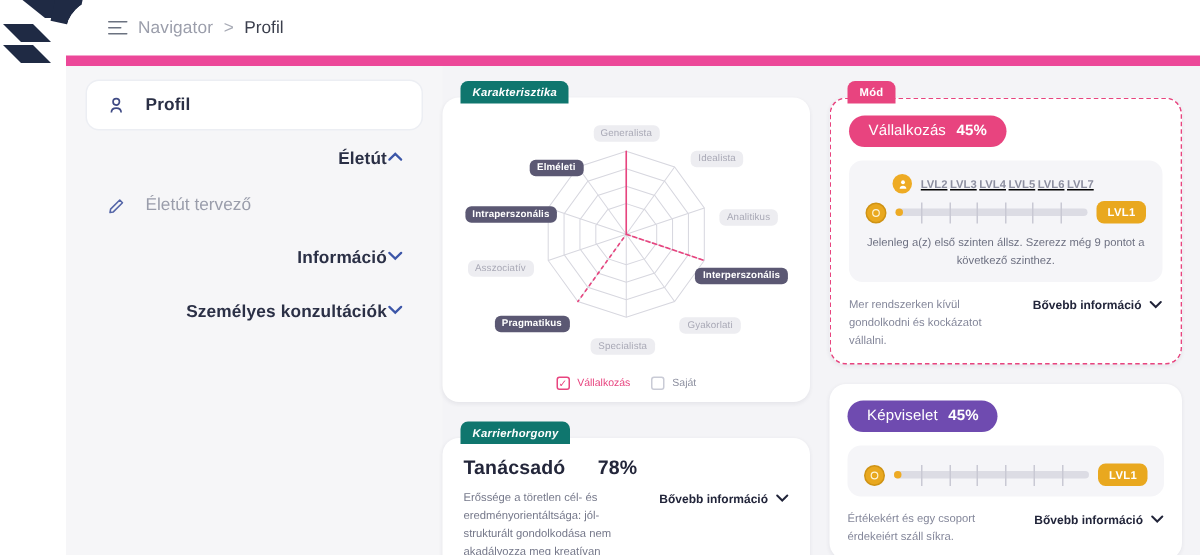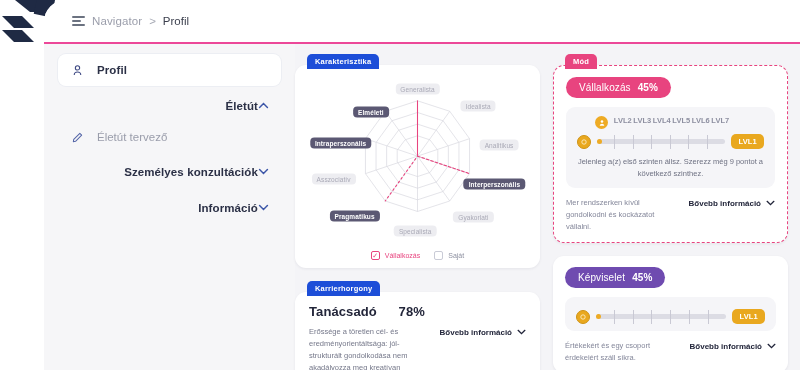--- a/index.html
+++ b/index.html
@@ -26,21 +26,21 @@
     background:#ffffff;
     border-top-left-radius:22px;
     overflow:hidden;
   }
 
   
   .breadcrumb-bar {
     height:44px; display:flex; align-items:center; gap:7px;
     padding-left:28px;
     background:#ffffff;
-    border-bottom:2px solid #ec4899;
+    border-bottom:7px solid #ec4899;
   }
   .bc-menu-icon { display:flex; flex-direction:column; gap:2.5px; width:13px; cursor:pointer;}
   .bc-menu-icon i { display:block; height:1.6px; background:#6b7280; border-radius:1px; }
   .bc-menu-icon i:nth-child(1){ width:13px;}
   .bc-menu-icon i:nth-child(2){ width:9px;}
   .bc-menu-icon i:nth-child(3){ width:13px;}
   .bc-link { font-size:11.5px; color:#9b9eab; letter-spacing:.1px;}
   .bc-sep { font-size:11.5px; color:#a7aab5; }
   .bc-current { font-size:11.5px; color:#3b3f4d; }
 
@@ -92,21 +92,21 @@
 
   
   .card-wrap { position:relative; padding-top:11px; }
   .card-tab {
     position:absolute; left:12px; top:0;
     padding:2.5px 8px 3px 8px;
     border-radius:5px 5px 0 0;
     font-size:7.5px; font-weight:bold; color:#ffffff;
     letter-spacing:.2px;
   }
-  .tab-gray { background:#1d4ed8; }
+  .tab-gray { background:#0f766e;font-style:italic; }
   .tab-pink { background:#e8447f; }
   .card {
     background:#ffffff; border-radius:11px;
     box-shadow:0 1px 3px rgba(30,32,60,.07);
   }
 
   
   .radar-card { padding:8px 6px 8px 6px; }
   .radar-wrap { position:relative; width:100%; height:176px; }
   .radar-wrap svg { display:block; width:100%; height:100%; }
@@ -147,21 +147,21 @@
   .pill {
     display:inline-flex; align-items:center; gap:7px;
     padding:5px 13px; border-radius:999px;
     font-size:10px; color:#ffffff; letter-spacing:.1px;
   }
   .pill .pct { font-weight:bold; }
   .pill-pink { background:#e8447f; }
   .pill-purple { background:#6f4bb0; }
 
   .level-box { background:#f5f5f8; border-radius:9px; padding:9px 11px 9px 11px; margin-top:9px; }
-  .lvl-head { display:flex; align-items:flex-start; gap:0; padding-left:18px; height:13px; }
+  .lvl-head { display:flex; align-items:center; gap:0; padding-left:18px; height:13px;text-decoration:underline; }
   .lvl-head .avatar-dot {
     width:13px; height:13px; border-radius:50%; background:#eeab24;
     display:flex; align-items:center; justify-content:center; color:#fff; font-size:8px;
     flex:0 0 13px; margin-right:5px;
   }
   .lvl-name { font-size:7.5px; font-weight:bold; color:#8d8fa0; flex:1; text-align:center; }
 
   .track-row { display:flex; align-items:center; gap:6px; margin-top:5px; }
   .coin {
     width:14px; height:14px; border-radius:50%; flex:0 0 14px;
@@ -240,30 +240,30 @@
       <div class="nav-sub">
         <span class="nav-icon">
           <svg width="13" height="13" viewBox="0 0 20 20" fill="none" stroke="#5566a8" stroke-width="1.6" stroke-linejoin="round">
             <path d="M13.6 3.6 16.4 6.4 7 15.8 3.6 16.4 4.2 13z"></path>
           </svg>
         </span>
         <span class="sub-label">Életút tervező</span>
       </div>
 
       <div class="nav-group">
-        <span class="nav-label">Személyes konzultációk</span>
+        <span class="nav-label">Információ</span>
         <span class="chev">
           <svg width="11" height="7" viewBox="0 0 12 8" fill="none" stroke="#3c56a8" stroke-width="1.7" stroke-linecap="round">
               <path d="M1.5 1.8 6 6.2l4.5-4.4"></path>
             </svg>
         </span>
       </div>
 
       <div class="nav-group">
-        <span class="nav-label">Információ</span>
+        <span class="nav-label">Személyes konzultációk</span>
         <span class="chev">
           <svg width="11" height="7" viewBox="0 0 12 8" fill="none" stroke="#3c56a8" stroke-width="1.7" stroke-linecap="round">
               <path d="M1.5 1.8 6 6.2l4.5-4.4"></path>
             </svg>
         </span>
       </div>
     </nav>
 
     <main class="main">
 

